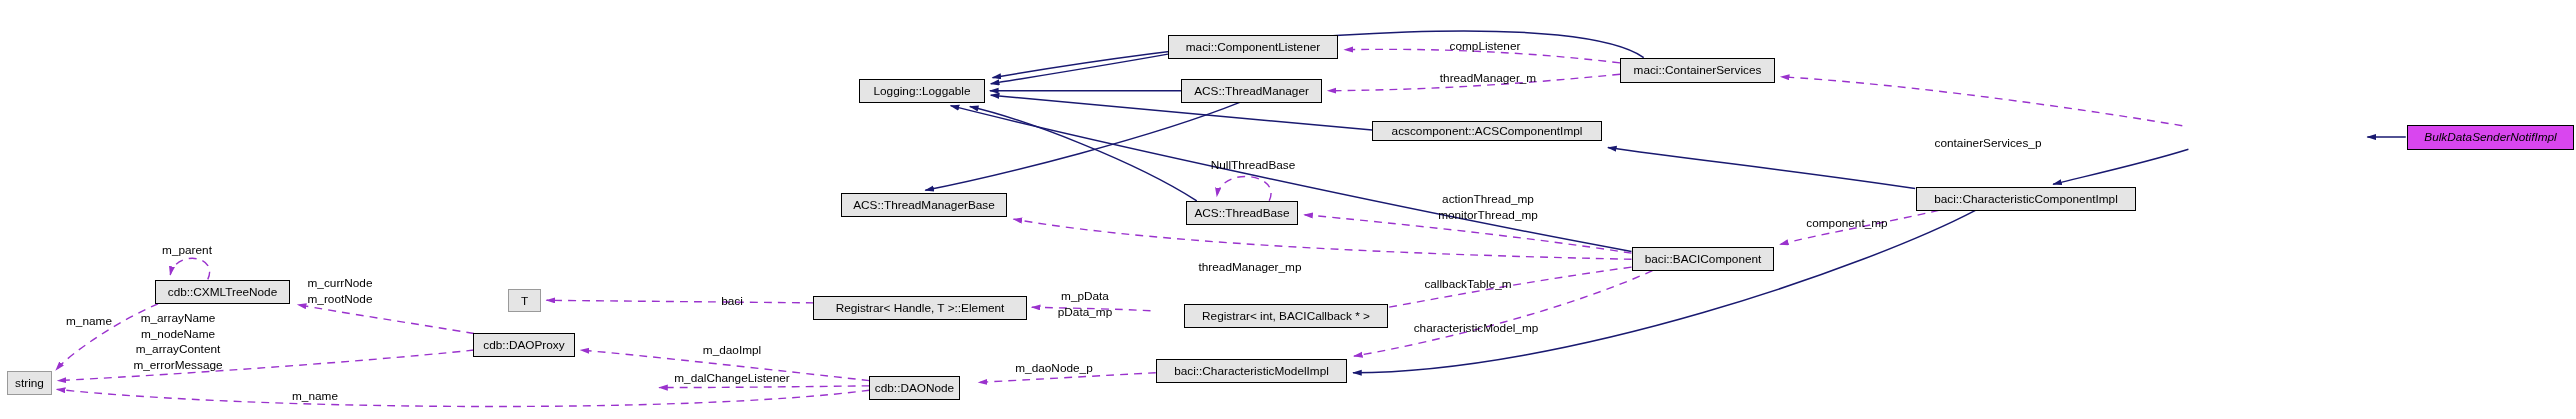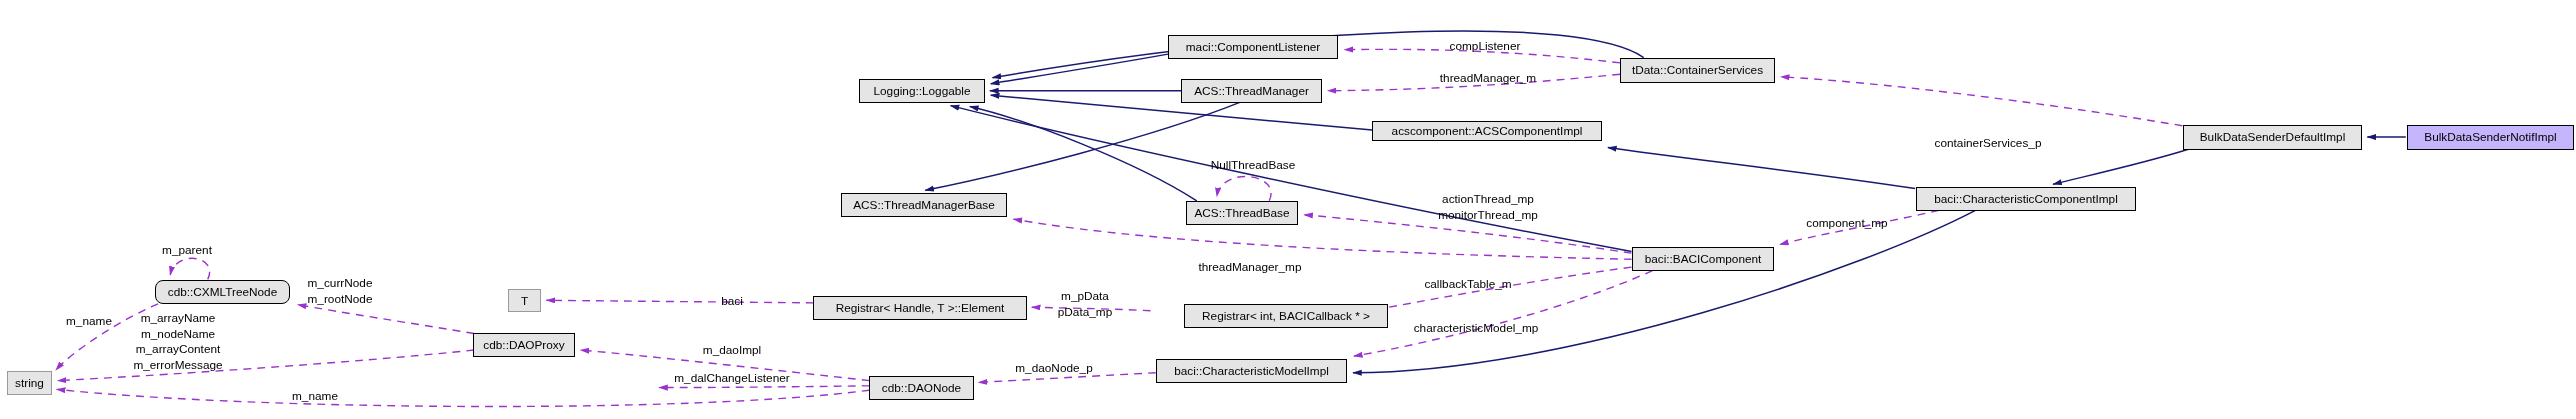--- a/index.html
+++ b/index.html
@@ -2,21 +2,21 @@
 <html style="font-size:14px"><head>
 <meta charset="utf-8">
 <style>
   html,body{margin:0;padding:0;background:#ffffff;}
   #diagram{position:relative;width:2576px;height:419px;background:#ffffff;overflow:hidden;
            font-family:"Liberation Sans","DejaVu Sans",sans-serif;}
   #edges{position:absolute;left:0;top:0;width:2576px;height:419px;}
   .node{position:absolute;display:flex;align-items:center;justify-content:center;
         box-sizing:border-box;background:#e5e5e5;border:1.7px solid #000000;
         font-size:11.8px;color:#000000;white-space:nowrap;z-index:2;}
-  .node.highlight{background:#c4b5fd;border-color:#000000;}
+  .node.highlight{background:#d946ef;border-color:#000000;font-style:italic;}
   .node.external{border:1.3px solid #9a9a9a;}
   .elabel{position:absolute;transform:translate(-50%,-50%);font-size:11.8px;color:#000000;
           white-space:pre;text-align:center;line-height:1.32;z-index:3;}
 </style>
 </head>
 <body>
 
 <div id="diagram">
 
   <svg id="edges" width="2576" height="419" viewBox="0 0 2949 480">
@@ -61,35 +61,34 @@
       <path d="M542,401 C400,416 165,431 65,436" marker-end="url(#arrow-use)"></path>
       <path d="M995,447 C790,474 290,470 64,446" marker-end="url(#arrow-use)"></path>
       <path d="M995,436 C895,425 745,408 664,401" marker-end="url(#arrow-use)"></path>
       <path d="M995,442 C915,443 830,444 754,444" marker-end="url(#arrow-use)"></path>
       <path d="M1323,427 C1265,430 1180,435 1120,438" marker-end="url(#arrow-use)"></path>
     </g>
   </svg>
 
   <div class="node" style="left:859px;top:79px;width:126px;height:23.6px;">Logging::Loggable</div>
   <div class="node" style="left:1168px;top:35px;width:170px;height:23.6px;">maci::ComponentListener</div>
-  <div class="node" style="left:1620px;top:58px;width:155px;height:24.5px;">tData::ContainerServices</div>
+  <div class="node" style="left:1620px;top:58px;width:155px;height:24.5px;">maci::ContainerServices</div>
   <div class="node" style="left:1181px;top:79px;width:141px;height:23.6px;">ACS::ThreadManager</div>
   <div class="node" style="left:1372px;top:121px;width:230px;height:20px;">acscomponent::ACSComponentImpl</div>
-  <div class="node" style="left:2183px;top:125px;width:179px;height:24.5px;">BulkDataSenderDefaultImpl</div>
   <div class="node highlight" style="left:2407px;top:125px;width:167px;height:24.5px;">BulkDataSenderNotifImpl</div>
   <div class="node" style="left:841px;top:193px;width:166px;height:23.6px;">ACS::ThreadManagerBase</div>
   <div class="node" style="left:1186px;top:201px;width:112px;height:23.6px;">ACS::ThreadBase</div>
   <div class="node" style="left:1916px;top:187px;width:220px;height:23.6px;">baci::CharacteristicComponentImpl</div>
   <div class="node" style="left:1632px;top:247px;width:142px;height:23.6px;">baci::BACIComponent</div>
-  <div class="node" style="left:155px;top:280px;width:135px;height:23.6px;border-radius:8px;">cdb::CXMLTreeNode</div>
+  <div class="node" style="left:155px;top:280px;width:135px;height:23.6px;">cdb::CXMLTreeNode</div>
   <div class="node external" style="left:508px;top:289px;width:33px;height:23px;">T</div>
   <div class="node" style="left:813px;top:296px;width:214px;height:23.6px;">Registrar&lt; Handle, T &gt;::Element</div>
   <div class="node" style="left:1150px;top:304px;width:204px;height:23.6px;margin-left:34px;">Registrar&lt; int, BACICallback * &gt;</div>
   <div class="node" style="left:473px;top:333px;width:102px;height:23.6px;">cdb::DAOProxy</div>
-  <div class="node" style="left:869px;top:376px;width:105px;height:23.6px;">cdb::DAONode</div>
+  <div class="node" style="left:869px;top:376px;width:91px;height:23.6px;">cdb::DAONode</div>
   <div class="node" style="left:1156px;top:359px;width:191px;height:23.6px;">baci::CharacteristicModelImpl</div>
   <div class="node external" style="left:7px;top:371px;width:45px;height:23.6px;">string</div>
 
   <div class="elabel" style="left:1485px;top:47px;">compListener</div>
   <div class="elabel" style="left:1488px;top:79px;">threadManager_m</div>
   <div class="elabel" style="left:1988px;top:120px;margin-top:24px;">containerServices_p</div>
   <div class="elabel" style="left:1253px;top:166px;">NullThreadBase</div>
   <div class="elabel" style="left:1488px;top:208px;">actionThread_mp
 monitorThread_mp</div>
   <div class="elabel" style="left:1250px;top:268px;">threadManager_mp</div>

